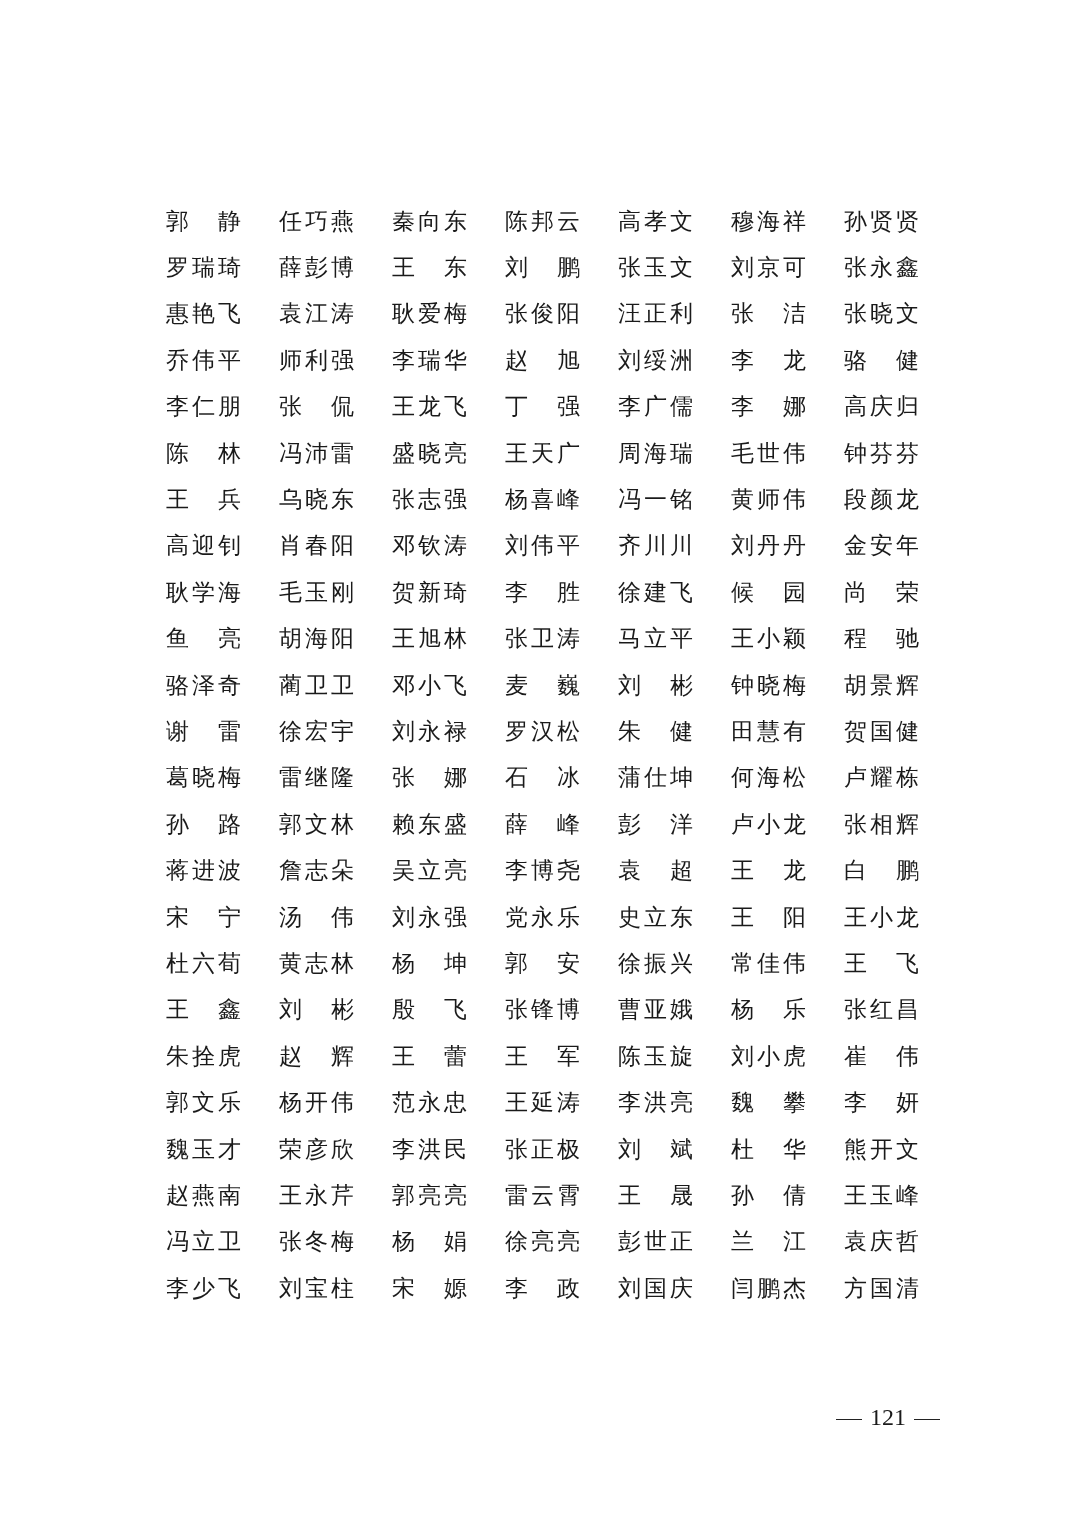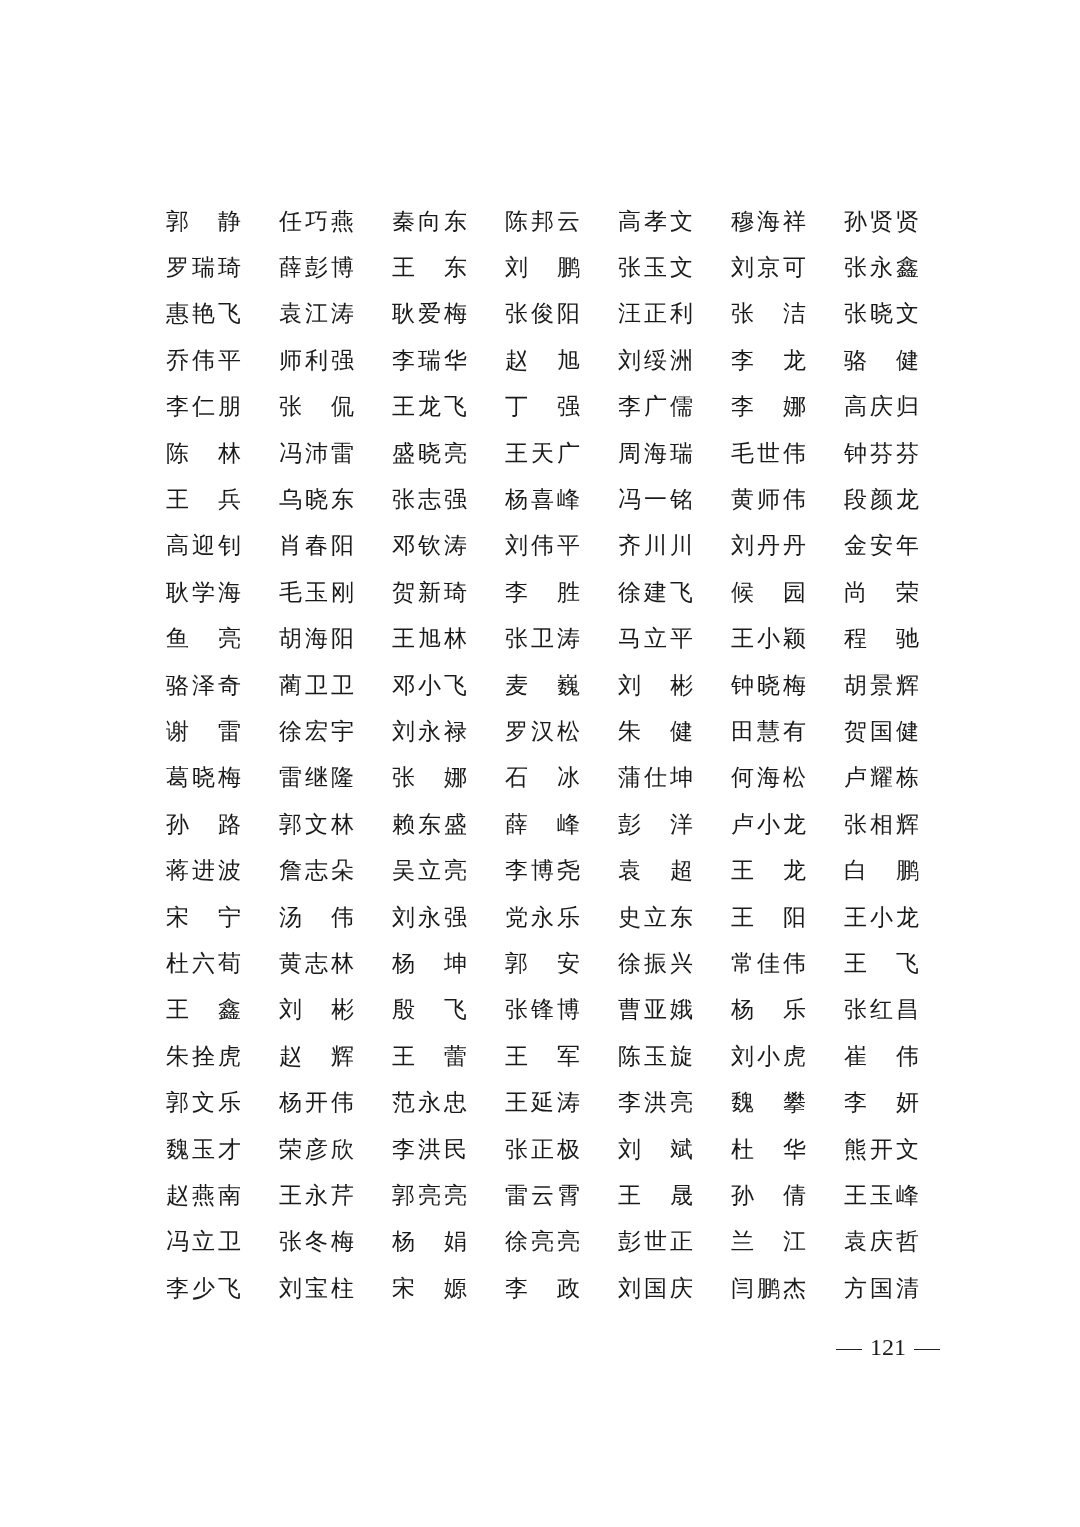--- a/index.html
+++ b/index.html
@@ -4,21 +4,21 @@
 <style>
   html, body { margin: 0; padding: 0; background: #ffffff; }
   body { width: 1080px; height: 1527px; position: relative; overflow: hidden;
          font-family: "DejaVu Serif", "Liberation Serif", serif; color: #1a1a1a; }
   .page { position: absolute; left: 0; top: 0; width: 1080px; height: 1527px; background: #fff; }
   .name-grid { position: absolute; left: 166px; top: 198px; width: 760px; }
   .name-row { display: flex; height: 46.4px; align-items: center; }
   .name-cell { width: 113px; flex: 0 0 113px; font-size: 23px; line-height: 1; }
   .name-cell .inner { display: flex; width: 75px; justify-content: space-between; white-space: nowrap; }
   .name-cell .inner.three { justify-content: space-between; }
-  .page-number { position: absolute; left: 828px; top: 1334px; font-size: 24px;
+  .page-number { position: absolute; left: 828px; top: 1404px; font-size: 24px;
                  font-family: "Liberation Serif", "DejaVu Serif", serif; letter-spacing: 0px; }
   .page-number .dash { display: inline-block; width: 26px; height: 1.5px; background: #222; vertical-align: middle; margin: 0 8px; }
 </style>
 </head>
 <body>
 
 <div class="page">
   <div class="name-grid" id="name-grid">
       <div class="name-row">
         <div class="name-cell">

